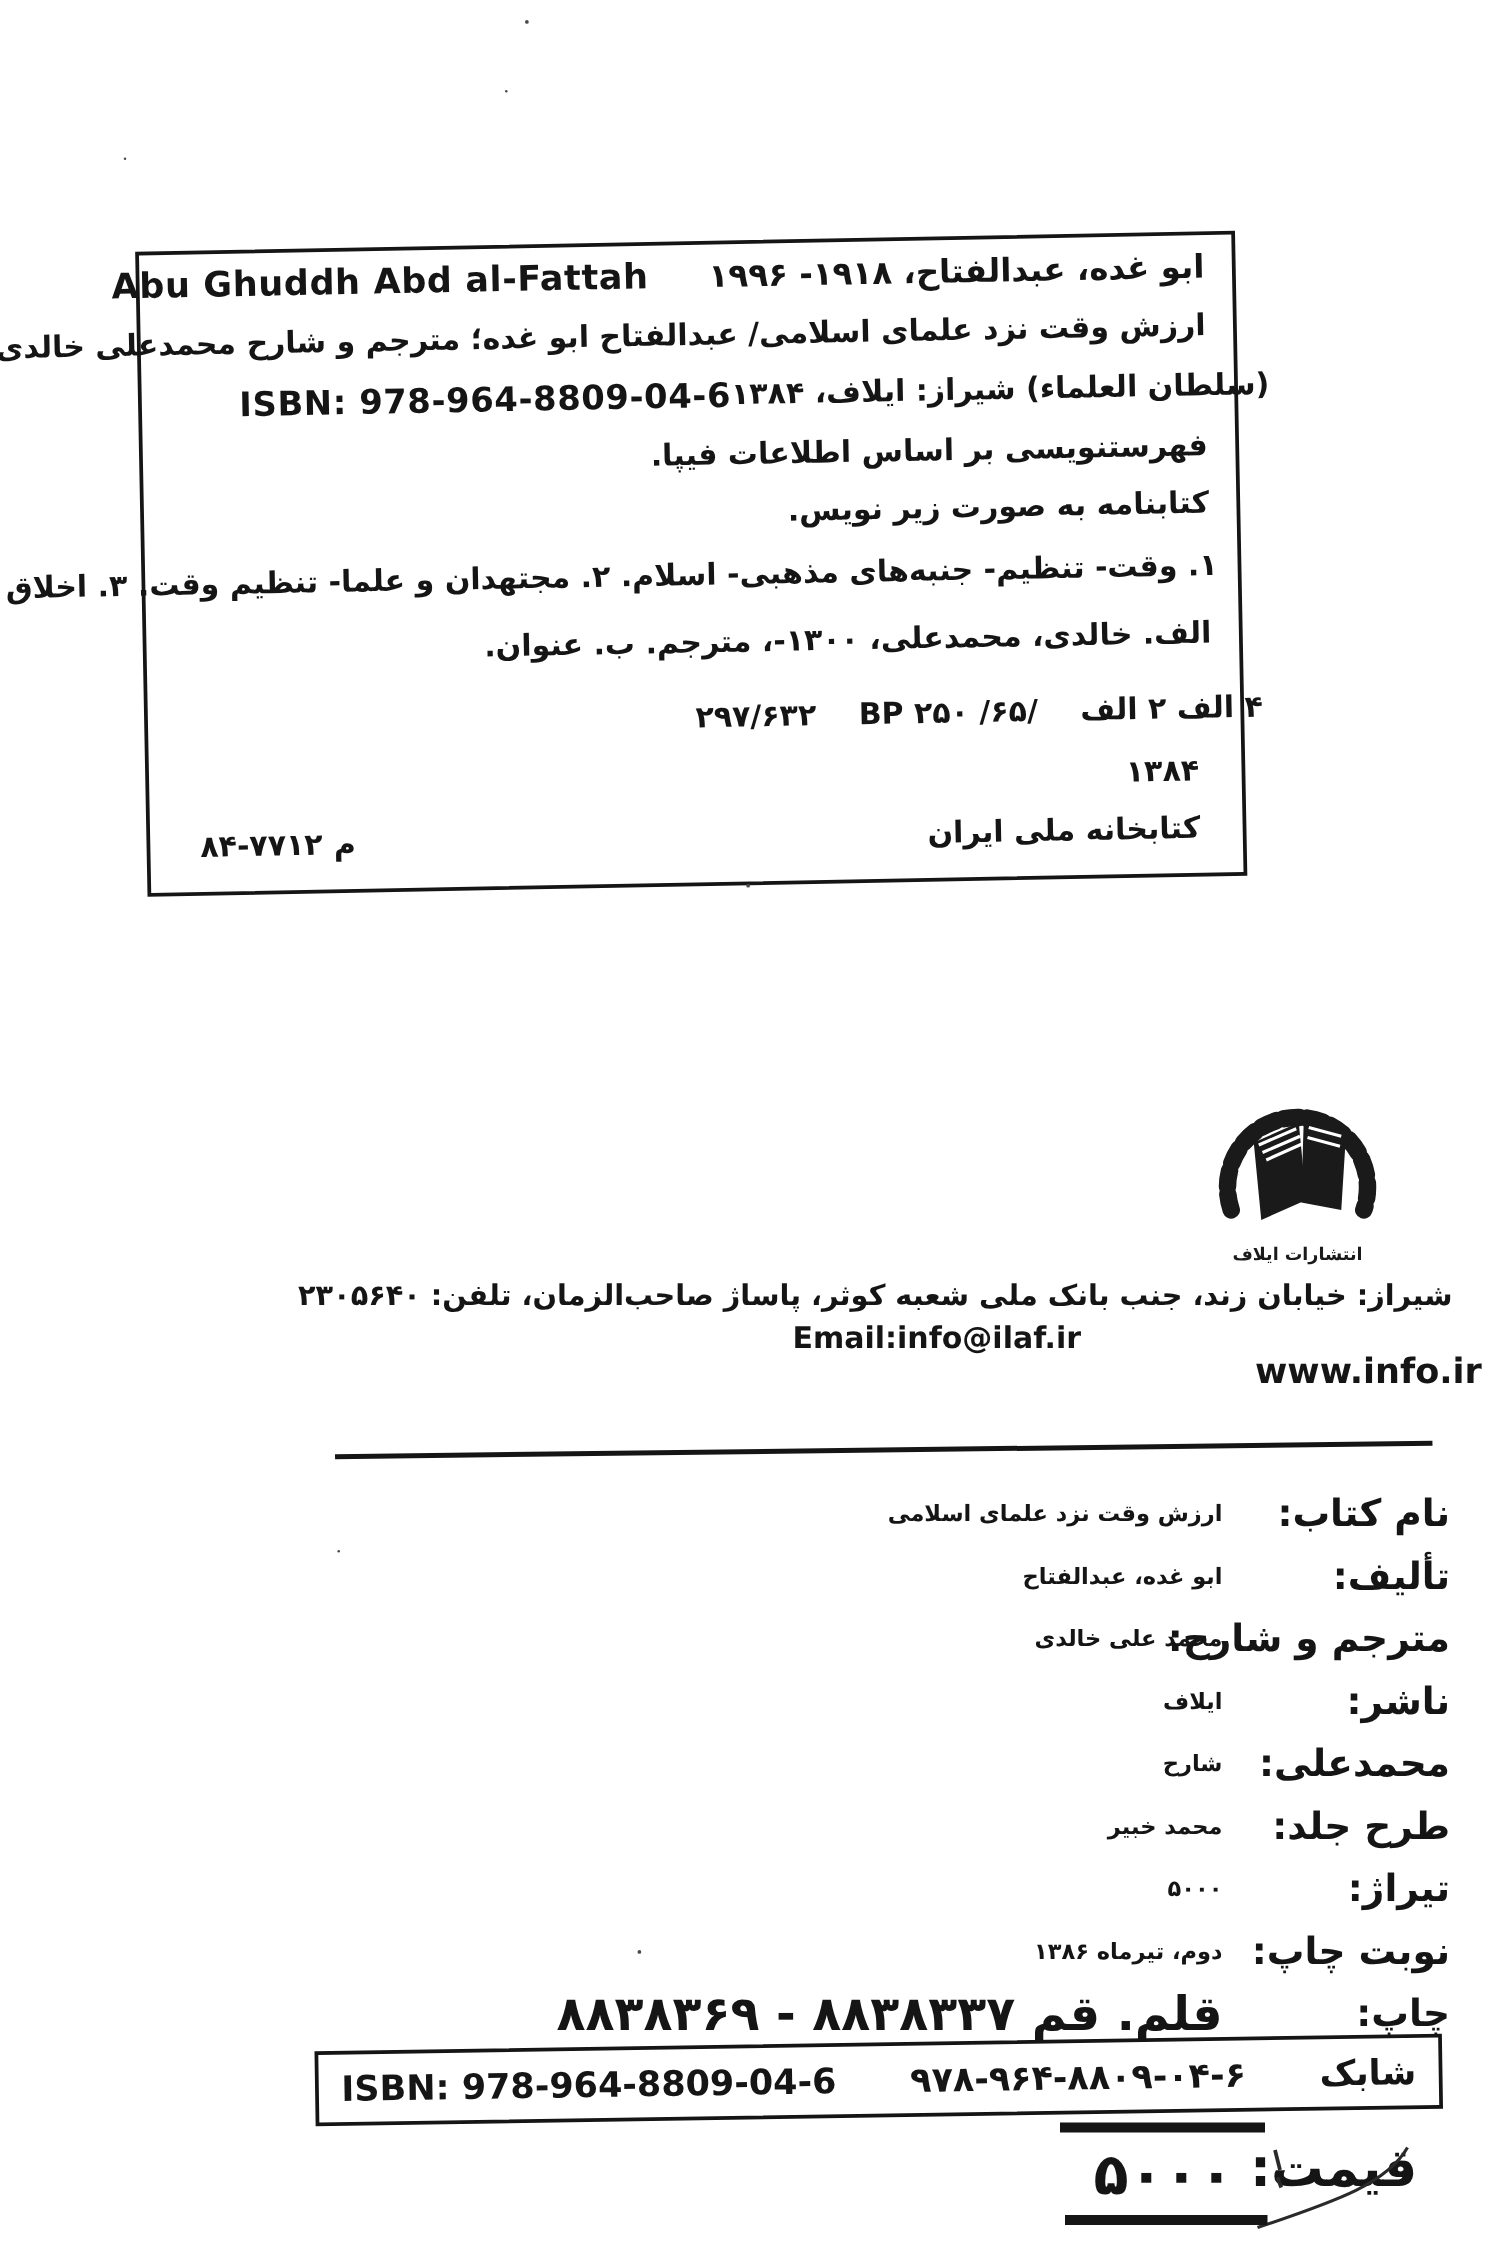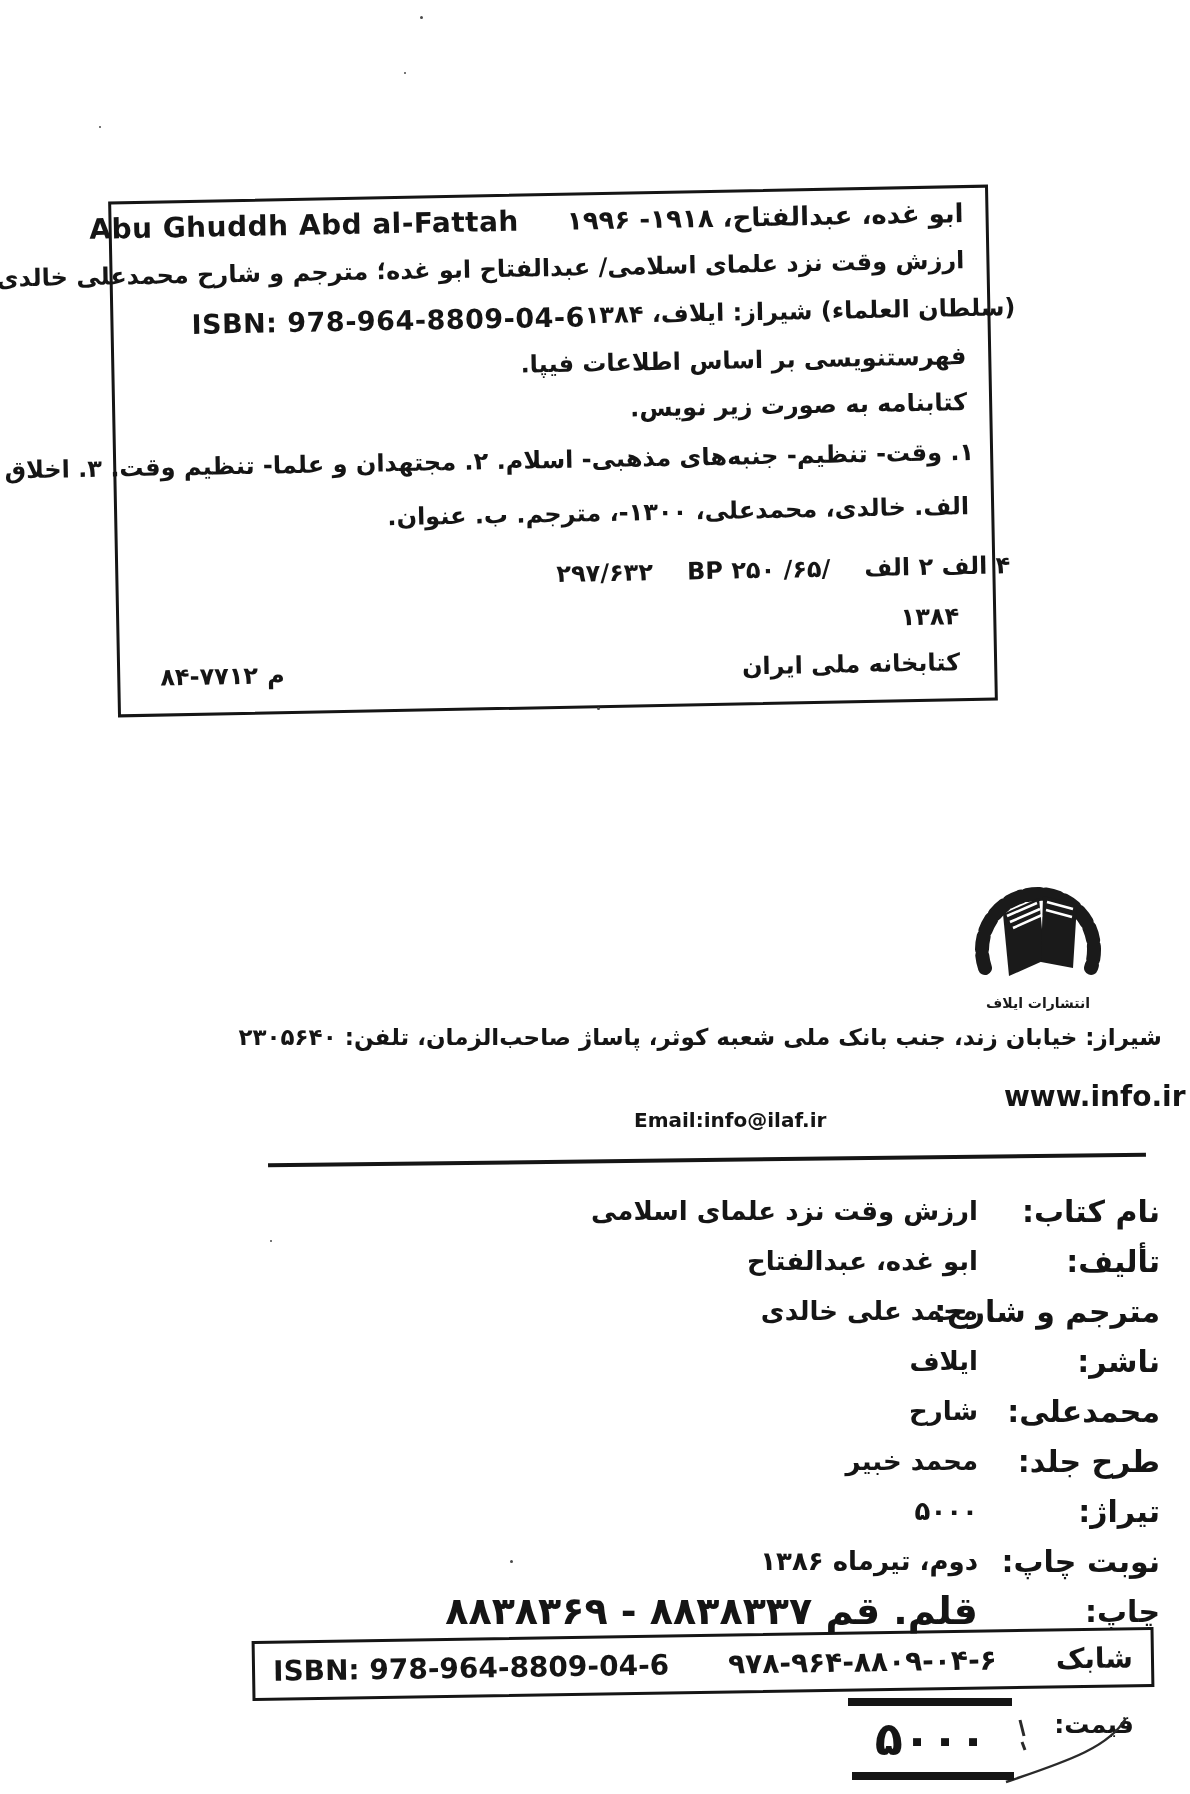--- a/index.html
+++ b/index.html
@@ -26,38 +26,38 @@
   .l6{top:250px;right:16px;font-size:23px;}
   .l7{top:304px;right:22px;}
   .l8{top:364px;left:438px;display:flex;gap:34px;direction:ltr;font-size:25px;}
   .l9{top:414px;right:34px;}
   .l10{top:460px;right:34px;}
   .l10m{top:460px;left:40px;display:flex;gap:9px;direction:rtl;}
   
   .logo{position:absolute;left:961px;top:856px;width:154px;height:162px;}
   
   .address{position:absolute;top:1024px;right:28px;direction:rtl;font-size:23px;font-weight:700;white-space:nowrap;}
-  .email{position:absolute;top:1108px;left:634px;font-size:20px;font-weight:700;}
+  .email{position:absolute;top:1056px;left:634px;font-size:24px;font-weight:700;}
   .website{position:absolute;top:1080px;left:1004px;font-size:28px;font-weight:700;}
   .rule1{position:absolute;top:1158px;left:268px;width:878px;height:4px;background:#151515;transform:rotate(-0.7deg);}
   
   .colophon{position:absolute;top:1186px;right:30px;width:915px;direction:rtl;}
   .row{display:flex;height:50px;align-items:center;}
   .row .label{width:182px;flex:0 0 182px;font-weight:700;font-size:30px;white-space:nowrap;}
-  .row .value{font-weight:700;font-size:26px;white-space:nowrap;}
+  .row .value{font-weight:700;font-size:18px;white-space:nowrap;}
   .row .value.big{font-size:38px;letter-spacing:1px;}
   
   .shabak{
     position:absolute;top:1634px;left:252px;width:902px;height:60px;box-sizing:border-box;
     border:3px solid #151515;transform:rotate(-0.9deg);
     display:flex;direction:rtl;align-items:center;justify-content:space-between;
     padding:0 18px;font-weight:700;font-size:28px;white-space:nowrap;
   }
   
-  .price-label{position:absolute;top:1710px;right:56px;direction:rtl;font-size:25px;font-weight:700;}
+  .price-label{position:absolute;top:1710px;right:56px;direction:rtl;font-size:42px;font-weight:700;}
   .pen{position:absolute;left:1002px;top:1716px;}
   .stamp{position:absolute;left:846px;top:1698px;width:170px;text-align:center;}
   .stamp .bar{height:8px;background:#151515;}
   .stamp .bar.top{margin:0 4px 2px 2px;}
   .stamp .bar.bot{margin:2px 2px 0 6px;}
   .stamp .digits{font-size:46px;font-weight:700;line-height:1.35;direction:ltr;letter-spacing:2px;}
   
   .dot{position:absolute;background:#4a4a4a;border-radius:50%;}
 </style>
 </head>

